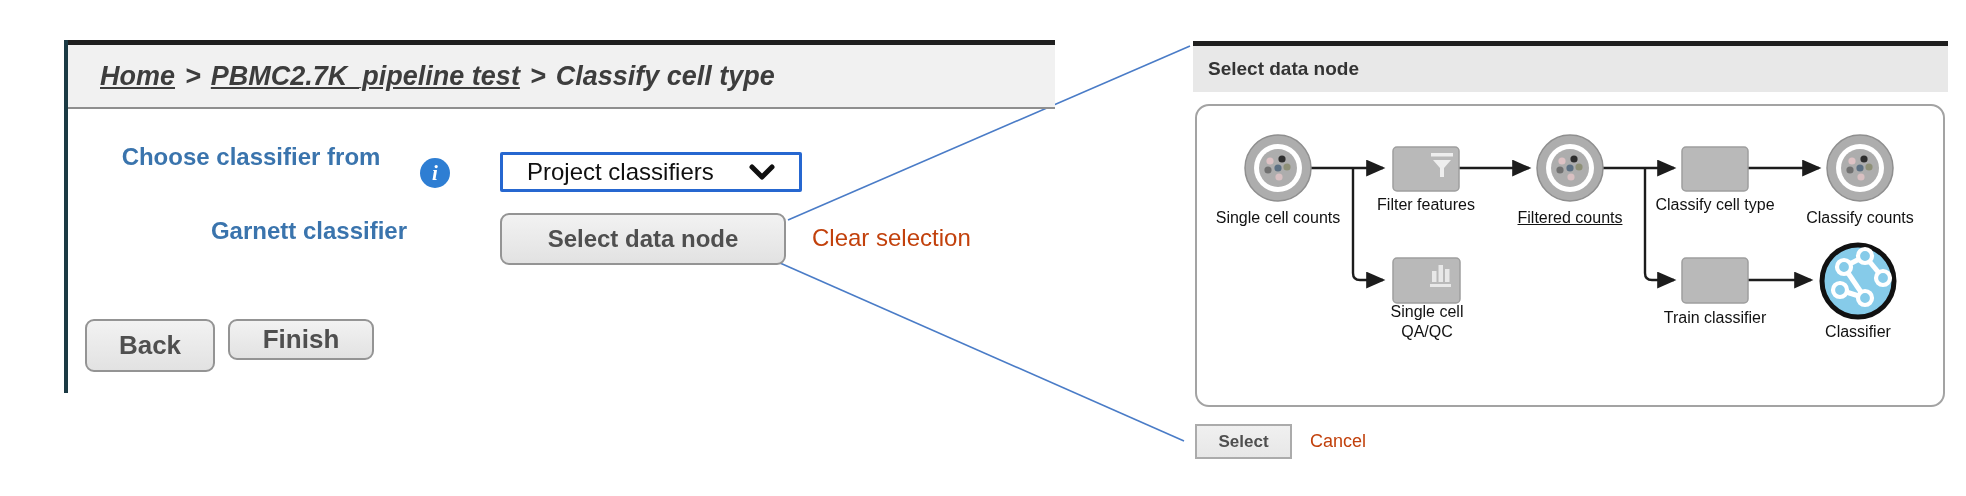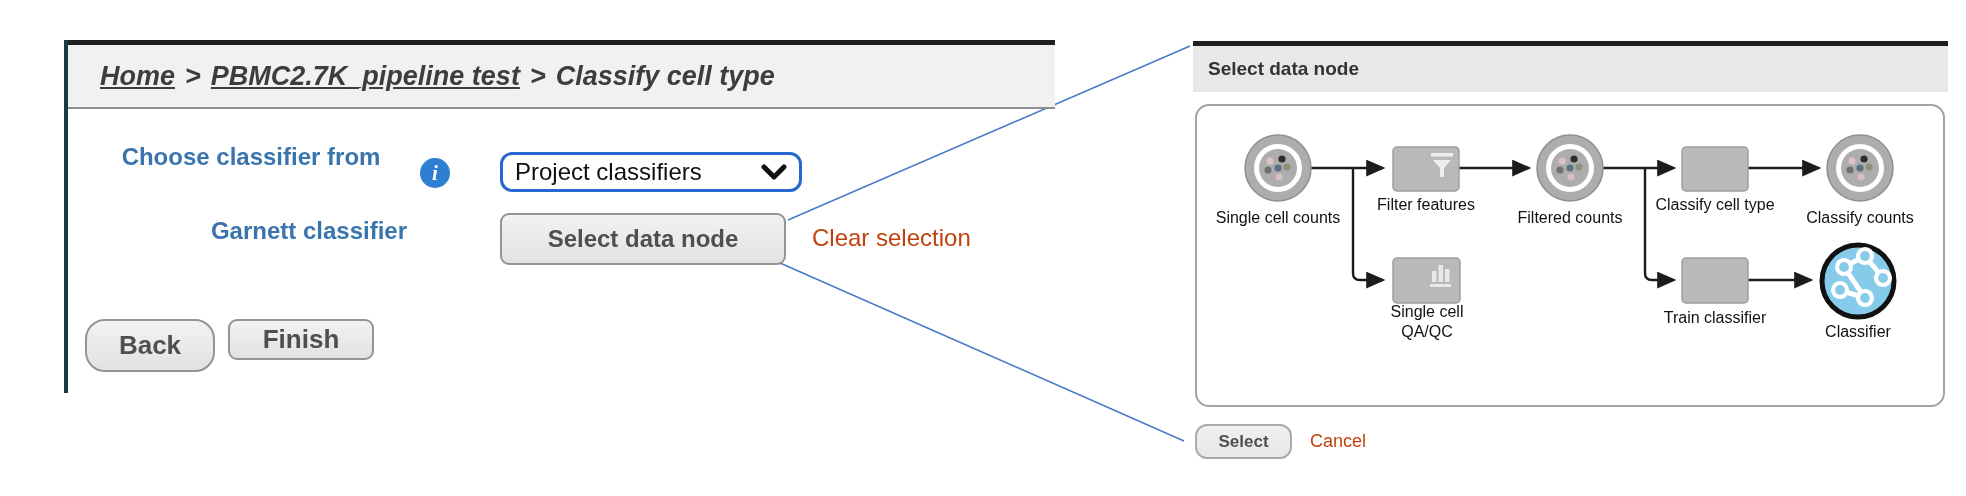--- a/index.html
+++ b/index.html
@@ -25,22 +25,22 @@
   .form-label{
     width:312px;text-align:right;font-size:24px;font-weight:bold;color:#3a74ad;line-height:30px;
   }
   .info-icon{
     left:420px;top:158px;width:30px;height:30px;border-radius:50%;background:#2e7ed3;
     color:#ffffff;font-family:"Liberation Serif", serif;font-style:italic;font-weight:bold;
     font-size:21px;display:flex;align-items:center;justify-content:center;cursor:pointer;
   }
   .dropdown{
     left:500px;top:152px;width:302px;height:40px;background:#ffffff;
-    border:3px solid #2667d0;border-radius:12px;display:flex;align-items:center;
-    padding:0 12px;box-sizing:border-box;font-size:24px;color:#101010;cursor:pointer;
+    border:3px solid #2667d0;border-radius:2px;display:flex;align-items:center;
+    padding:0 24px;box-sizing:border-box;font-size:24px;color:#101010;cursor:pointer;
   }
   .dropdown .chevron{margin-left:auto;}
   .btn{
     background:linear-gradient(#f2f2f2,#e2e2e2);border:2px solid #949494;border-radius:9px;
     color:#4f4f4f;font-weight:bold;display:flex;align-items:center;justify-content:center;
     box-sizing:border-box;cursor:pointer;font-family:inherit;
   }
   .link{color:#c2410c;cursor:pointer;white-space:nowrap;}
   
   .dialog-top-border{left:1193px;top:41px;width:755px;height:5px;background:#1f1f1f;}
@@ -88,21 +88,21 @@
     <polyline points="3,4 13,14 23,4" fill="none" stroke="#101010" stroke-width="5" stroke-linecap="round" stroke-linejoin="round"></polyline>
   </svg>
 </div>
 
 <div class="abs form-label" style="left:95px;top:216px;">Garnett classifier</div>
 
 <button class="abs btn" style="left:500px;top:213px;width:286px;height:52px;font-size:24px;">Select data node</button>
 
 <span class="abs link" style="left:812px;top:224px;font-size:24px;">Clear selection</span>
 
-<button class="abs btn" style="left:85px;top:319px;width:130px;height:53px;font-size:26px;border-radius:20px;">Back</button>
+<button class="abs btn" style="left:85px;top:319px;width:130px;height:53px;font-size:26px;">Back</button>
 <button class="abs btn" style="left:228px;top:319px;width:146px;height:41px;font-size:26px;">Finish</button>
 
 <div class="abs dialog-top-border"></div>
 <div class="abs dialog-header">
   <span class="dialog-title">Select data node</span>
 </div>
 
 <div class="abs diagram-frame"></div>
 
 <svg class="abs diagram-svg" viewBox="0 0 750 303">
@@ -181,24 +181,24 @@
         <circle cx="688" cy="174" r="7"></circle>
         <circle cx="645" cy="186" r="7"></circle>
         <circle cx="670" cy="194" r="7"></circle>
       </g>
     </g>
   </g>
 </svg>
 
 <div class="abs node-label" style="left:1198px;top:209px;">Single cell counts</div>
 <div class="abs node-label" style="left:1346px;top:196px;">Filter features</div>
-<div class="abs node-label" style="left:1490px;top:209px;">Filtered counts</div>
+<div class="abs node-label" style="left:1490px;top:209px;text-decoration:underline;">Filtered counts</div>
 <div class="abs node-label" style="left:1635px;top:196px;">Classify cell type</div>
 <div class="abs node-label" style="left:1780px;top:209px;">Classify counts</div>
 <div class="abs node-label two-line" style="left:1347px;top:302px;">
   <div>Single cell</div>
   <div>QA/QC</div>
 </div>
 <div class="abs node-label" style="left:1635px;top:309px;">Train classifier</div>
 <div class="abs node-label" style="left:1778px;top:323px;">Classifier</div>
 
-<button class="abs btn" style="left:1195px;top:424px;width:97px;height:35px;font-size:17px;border-radius:12px;border-color:#ababab;background:linear-gradient(#f0f0f0,#e7e7e7);">Select</button>
+<button class="abs btn" style="left:1195px;top:424px;width:97px;height:35px;font-size:17px;border-radius:0;border-color:#ababab;background:linear-gradient(#f0f0f0,#e7e7e7);">Select</button>
 <span class="abs link" style="left:1310px;top:431px;font-size:18px;">Cancel</span>
 
 </body></html>

